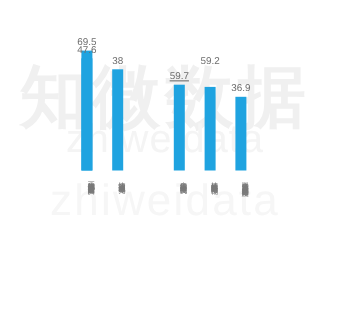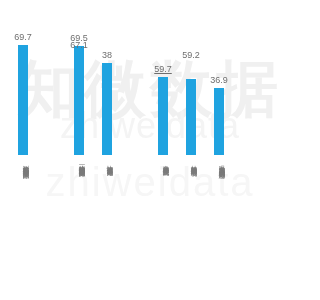--- a/index.html
+++ b/index.html
@@ -110,32 +110,27 @@
 </head>
 <body>
 
 <div id="chart-root">
 
   <div class="wm-cjk">知微数据</div>
   <div class="wm-latin">zhiweidata</div>
   <div class="wm-bottom">zhiweidata</div>
 
   <div id="plot">
-      <div class="bar-group" style="left: 9px;">
-        <div class="bar-value" style="top: 32px;">69.7</div>
-        <div class="bar-rect" style="top: 45px; height: 110px;"></div>
-        <div class="bar-label">测评机构曝国内五星级酒店房间不换床品</div>
-      </div>
       <div class="bar-group" style="left: 37px; margin-left: 28px;">
         <div class="bar-value" style="top: 32.64px;">69.5</div>
         <div class="bar-rect" style="top: 45.64px; height: 109.36px;"></div>
         <div class="bar-label">哈尔滨一酒景酒店发生火灾</div>
       </div>
       <div class="bar-group" style="left: 65px;">
-        <div class="bar-value" style="top: 40.32px;">67.1</div>
+        <div class="bar-value" style="top: 40.32px;">47.6</div>
         <div class="bar-rect" style="top: 53.32px; height: 101.68px;"></div>
         <div class="bar-label">华住酒店用户数据疑被泄露</div>
       </div>
       <div class="bar-group" style="left: 93px;">
         <div class="bar-value" style="top: 50.24px;">38</div>
         <div class="bar-rect" style="top: 63.24px; height: 91.76px;"></div>
         <div class="bar-label">快捷酒店卫生乱象遭曝光</div>
       </div>
       <div class="bar-group" style="left: 149px;">
         <div class="bar-value" style="top: 64px; text-decoration: underline;">59.7</div>

